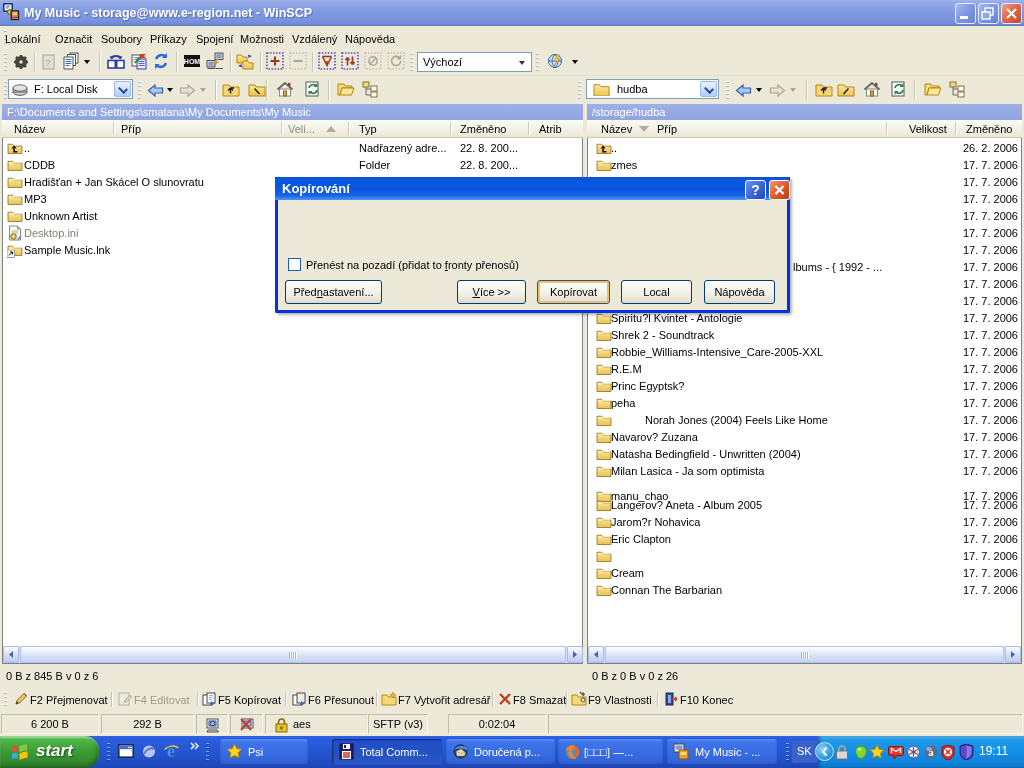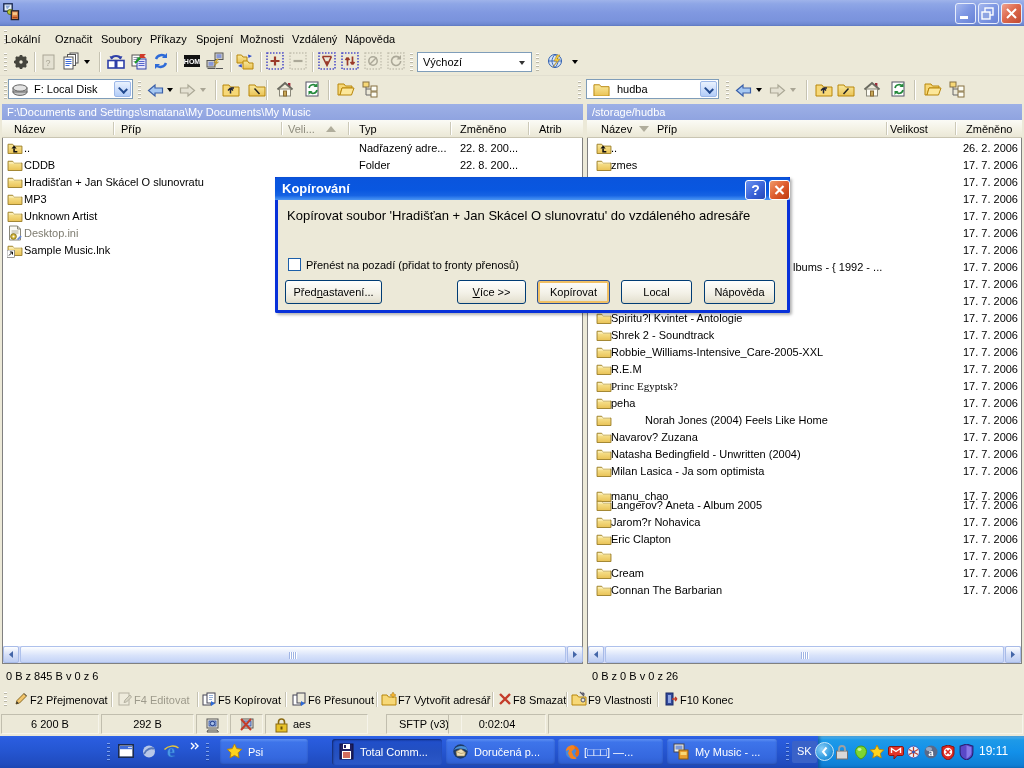--- a/index.html
+++ b/index.html
@@ -67,20 +67,21 @@
 
 <div id="titlebar">
   <svg style="position:absolute;left:3px;top:3px;" width="17" height="18" viewBox="0 0 17 18">
       <rect x="0.8" y="0.8" width="8.4" height="7.4" fill="#E8F0F8" stroke="#1A2A55" stroke-width="1.4"></rect>
       <path d="M2.5 2.5h5l-3.5 4z" fill="#8CA8D8"></path>
       <ellipse cx="7.5" cy="9" rx="3.2" ry="2.6" fill="#B8C832" stroke="#4A5A10" stroke-width=".8"></ellipse>
       <rect x="8.3" y="7.8" width="7.2" height="8.8" fill="#E0884A" stroke="#22222E" stroke-width="1.3"></rect>
       <rect x="9.8" y="9.3" width="4.2" height="2.6" fill="#F8C888"></rect>
       <path d="M9.5 14.5h5" stroke="#B04818" stroke-width="1.4"></path>
     </svg>
+  <div class="ttxt">My Music - storage@www.e-region.net - WinSCP</div>
   <div class="wbtn" style="left:955px;">
       <svg width="19" height="19">
         <rect x="4" y="12" width="8" height="3" fill="#fff"></rect>
       </svg>
     </div>
   <div class="wbtn" style="left:978px;">
       <svg width="19" height="19">
         <rect x="6" y="4" width="8" height="7" fill="none" stroke="#fff" stroke-width="1.4"></rect>
         <rect x="3" y="8" width="8" height="7" fill="#8FA5E2" stroke="#fff" stroke-width="1.4"></rect>
       </svg>
@@ -447,21 +448,21 @@
 </div>
 
 <div class="pathbar" style="left:587px;top:104px;width:435px;">/storage/hudba</div>
 <div class="colhdr" style="left:587px;top:120px;width:435px;">
   <span style="left:14px;">Název</span>
   <svg style="position:absolute;left:52px;top:6px;" width="10" height="6">
       <path d="M5 6L0 0h10z" fill="#B0AD9C"></path>
     </svg>
   <span style="left:70px;">Příp</span>
   <div class="sep" style="left:299px;"></div>
-  <span style="left:303px;">Velikost</span>
+  <span style="left:322px;">Velikost</span>
   <div class="sep" style="left:368px;"></div>
   <span style="left:379px;">Změněno</span>
 </div>
 <div class="list" style="left:587px;top:138px;width:435px;height:508px;">
   <div class="row" style="left:0;top:2px;width:100%;">
       <svg class="fold" style="left:8px;top:1px;" viewBox="0 0 16 14">
         <use href="#folup"></use>
       </svg>
       <span class="nm" style="left:23px;">..</span>
       <span style="position:absolute;right:3px;top:2px;">26. 2. 2006</span>
@@ -547,21 +548,21 @@
       <svg class="fold" style="left:8px;top:1px;" viewBox="0 0 16 14">
         <use href="#fol"></use>
       </svg>
       <span class="nm" style="left:23px;">R.E.M</span>
       <span style="position:absolute;right:3px;top:2px;">17. 7. 2006</span>
     </div>
   <div class="row" style="left:0;top:240px;width:100%;">
       <svg class="fold" style="left:8px;top:1px;" viewBox="0 0 16 14">
         <use href="#fol"></use>
       </svg>
-      <span class="nm" style="left:23px;font-family:Liberation Serif, serif;">Princ Egyptsk?</span>
+      <span class="nm" style="left:23px;">Princ Egyptsk?</span>
       <span style="position:absolute;right:3px;top:2px;">17. 7. 2006</span>
     </div>
   <div class="row" style="left:0;top:257px;width:100%;">
       <svg class="fold" style="left:8px;top:1px;" viewBox="0 0 16 14">
         <use href="#fol"></use>
       </svg>
       <span class="nm" style="left:23px;">peha</span>
       <span style="position:absolute;right:3px;top:2px;">17. 7. 2006</span>
     </div>
   <div class="row" style="left:0;top:274px;width:100%;">
@@ -733,51 +734,62 @@
       </svg>
   </div>
   <div class="pane" style="left:265px;width:103px;">
     <svg class="ico" style="left:9px;top:3px;width:13px;height:15px;" viewBox="0 0 13 15">
         <rect x="1" y="6" width="11" height="8" fill="#E8C22A" stroke="#8A6A10"></rect>
         <path d="M3.5 6V4a3 3 0 0 1 6 0v2" fill="none" stroke="#8A6A10" stroke-width="1.6"></path>
         <rect x="5.5" y="8.5" width="2" height="3" fill="#6A5208"></rect>
       </svg>
     <span style="position:absolute;left:27px;top:3px;">aes</span>
   </div>
-  <div class="pane" style="left:386px;width:76px;padding-left:24px;">
+  <div class="pane" style="left:368px;width:60px;padding-left:24px;">
       <span style="position:absolute;left:0;right:0;top:3px;text-align:center;">SFTP (v3)</span>
     </div>
   <div class="pane" style="left:448px;width:98px;">
       <span style="position:absolute;left:0;right:0;top:3px;text-align:center;">0:02:04</span>
     </div>
   <div class="pane" style="left:548px;right:1px;"></div>
 </div>
 
 <div id="dlg">
   <div id="dlgtitle">
       <b>Kopírování</b>
     <div class="dbtn" style="left:470px;width:21px;height:20px;background:linear-gradient(135deg,#6A93F0 0%,#3A62D8 55%,#2548B8 100%);"><svg width="19" height="18">
           <text x="9.5" y="14" font-size="14" font-weight="bold" fill="#fff" text-anchor="middle">?</text>
         </svg></div>
     <div class="dbtn" style="left:494px;width:21px;height:20px;background:linear-gradient(135deg,#F09A6A 0%,#DE5C2E 50%,#BE3A10 100%);"><svg width="19" height="18">
           <path d="M5.5 5l8 8M13.5 5l-8 8" stroke="#fff" stroke-width="2.2"></path>
         </svg></div>
   </div>
-  <div class="abs" style="left:9px;top:31px;font-size:13px;">Kopírovat soubor 'Hradišťan + Jan Skácel O slunovratu' do vzdáleného adresáře</div>
   <div class="abs" style="left:10px;top:81px;width:13px;height:13px;background:#fff;border:1px solid #1D5FA9;"></div>
   <div class="abs" style="left:28px;top:82px;">Přenést na pozadí (přidat to <u>f</u>ronty přenosů)</div>
   <div class="btn" style="left:7px;top:103px;width:97px;">Před<u>n</u>astavení...</div>
   <div class="btn" style="left:179px;top:103px;width:69px;"><u>V</u>íce &gt;&gt;</div>
   <div class="btn" style="left:259px;top:103px;width:73px;box-shadow:inset 0 0 0 2px #F0C064;border-color:#2A4F92;">Kopírovat</div>
   <div class="btn" style="left:343px;top:103px;width:71px;">Local</div>
   <div class="btn" style="left:426px;top:103px;width:71px;">Nápověda</div>
 </div>
 
 <div id="taskbar">
 
+  <div style="position:absolute;left:0;top:0;width:99px;height:32px;border-radius:0 14px 14px 0;
+    background:linear-gradient(180deg,#7FCE77 0%,#4FB848 10%,#3C9E37 45%,#338A2E 80%,#2E7D2A 100%);box-shadow:inset -2px -2px 4px rgba(0,40,0,.35),inset 0 2px 2px rgba(255,255,255,.35);">
+    <svg style="position:absolute;left:10px;top:7px;" width="20" height="18" viewBox="0 0 25 22">
+      <g transform="rotate(-3 12 11)">
+      <path d="M2 4.2C4.5 2.6 7 2.9 9.5 4.2c-.3 2.4-.3 4.3 0 6.6C7 9.6 4.5 9.3 2 10.8 2.3 8.5 2.3 6.5 2 4.2z" fill="#E0532F"></path>
+      <path d="M11.5 4.2C14 2.6 17.5 2 21.5 1.8c.4 2.6.4 5 0 7.6-4 .2-7.5.8-10 2.4.3-2.4.3-5.2 0-7.6z" fill="#8CC63F"></path>
+      <path d="M2 12.8c2.5-1.5 5-1.2 7.5.2-.3 2.3-.3 4.2 0 6.6-2.5-1.3-5-1.6-7.5-.2.3-2.3.3-4.3 0-6.6z" fill="#3BAEDA"></path>
+      <path d="M11.5 13.4c2.5-1.6 6-2.2 10-2.4.4 2.6.4 5 0 7.6-4 .2-7.5.8-10 2.4.3-2.4.3-5.2 0-7.6z" fill="#FFC40D"></path>
+      </g>
+    </svg>
+    <span style="position:absolute;left:36px;top:5px;color:#fff;font-size:17px;font-weight:bold;font-style:italic;text-shadow:1px 1px 2px rgba(0,0,0,.5);">start</span>
+  </div>
 
   <div class="grip" style="left:107px;top:7px;height:18px;background-image:repeating-linear-gradient(180deg,#7FA3F0 0 1px,#1E46A8 1px 2px,transparent 2px 4px);"></div>
   <svg class="ico" style="left:118px;top:8px;width:16px;height:15px;" viewBox="0 0 16 15">
       <rect x="0.8" y="0.8" width="14.4" height="12.4" fill="#fff" stroke="#1A2A50" stroke-width="1.6"></rect>
       <rect x="2" y="2" width="12" height="3.2" fill="#3E6BD8"></rect>
       <circle cx="11" cy="3.5" r=".8" fill="#fff"></circle>
       <circle cx="13" cy="3.5" r=".8" fill="#fff"></circle>
     </svg>
   <svg class="ico" style="left:141px;top:8px;width:16px;height:15px;" viewBox="0 0 16 15">
       <circle cx="8" cy="7.5" r="6" fill="#B8C8E8"></circle>

